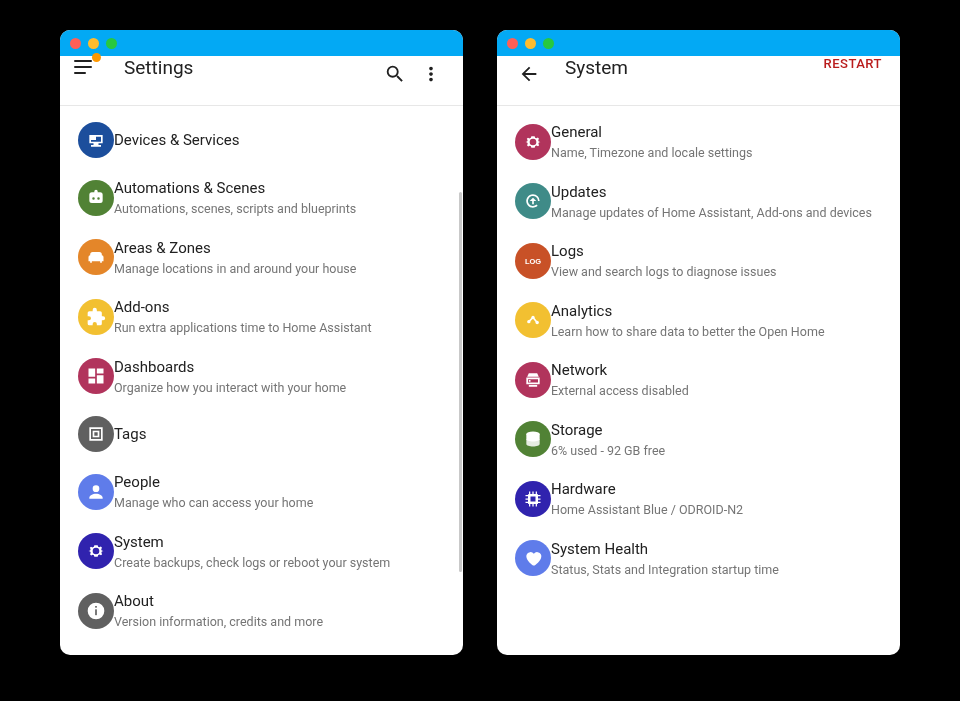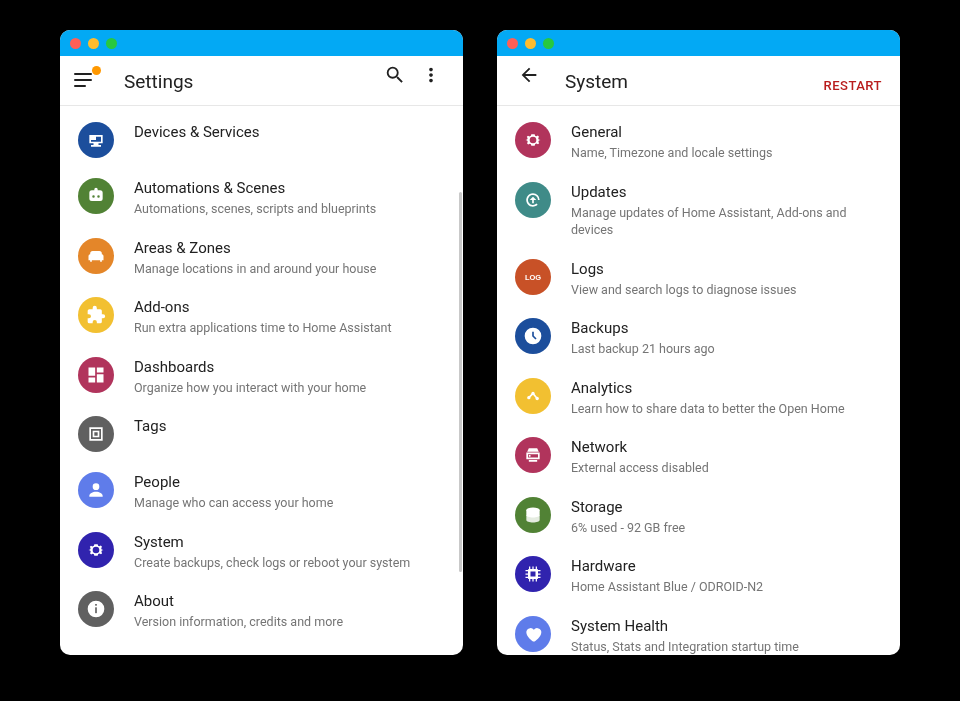--- a/index.html
+++ b/index.html
@@ -35,22 +35,22 @@
     width: 11px;
     height: 11px;
     border-radius: 50%;
   }
   .dot.red { background: #ff5f57; }
   .dot.yellow { background: #febc2e; }
   .dot.green { background: #28c840; }
   .header {
     height: 50px;
     display: flex;
-    align-items: flex-end;
-    padding: 12px 14px;
+    align-items: flex-start;
+    padding: 0 14px;
     border-bottom: 1px solid #e7e7e7;
   }
   .hamburger {
     width: 24px;
     height: 24px;
     position: relative;
     cursor: pointer;
   }
   .hamburger-lines {
     display: flex;
@@ -104,23 +104,23 @@
   .content {
     flex: 1;
     overflow-y: auto;
     padding: 6px 0;
     position: relative;
   }
   .content::-webkit-scrollbar { width: 5px; }
   .content::-webkit-scrollbar-thumb { background: #bdbdbd; border-radius: 3px; }
   .list-item {
     display: flex;
+    align-items: center;
     padding: 10px 18px;
     cursor: pointer;
-    gap: 20px;
   }
   .icon-circle {
     width: 36px;
     height: 36px;
     border-radius: 50%;
     display: flex;
     align-items: center;
     justify-content: center;
     flex-shrink: 0;
     color: #fff;
@@ -326,31 +326,20 @@
           <svg viewBox="0 0 24 24">
             <use href="#i-log"></use>
           </svg>
         </div>
         <div class="item-text">
           <div class="item-title">Logs</div>
           <div class="item-sub">View and search logs to diagnose issues</div>
         </div>
       </div>
       <div class="list-item">
-        <div class="icon-circle" style="background: rgb(28, 78, 156);">
-          <svg viewBox="0 0 24 24">
-            <use href="#i-backup"></use>
-          </svg>
-        </div>
-        <div class="item-text">
-          <div class="item-title">Backups</div>
-          <div class="item-sub">Last backup 21 hours ago</div>
-        </div>
-      </div>
-      <div class="list-item">
         <div class="icon-circle" style="background: rgb(242, 192, 49);">
           <svg viewBox="0 0 24 24">
             <use href="#i-analytics"></use>
           </svg>
         </div>
         <div class="item-text">
           <div class="item-title">Analytics</div>
           <div class="item-sub">Learn how to share data to better the Open Home</div>
         </div>
       </div>

